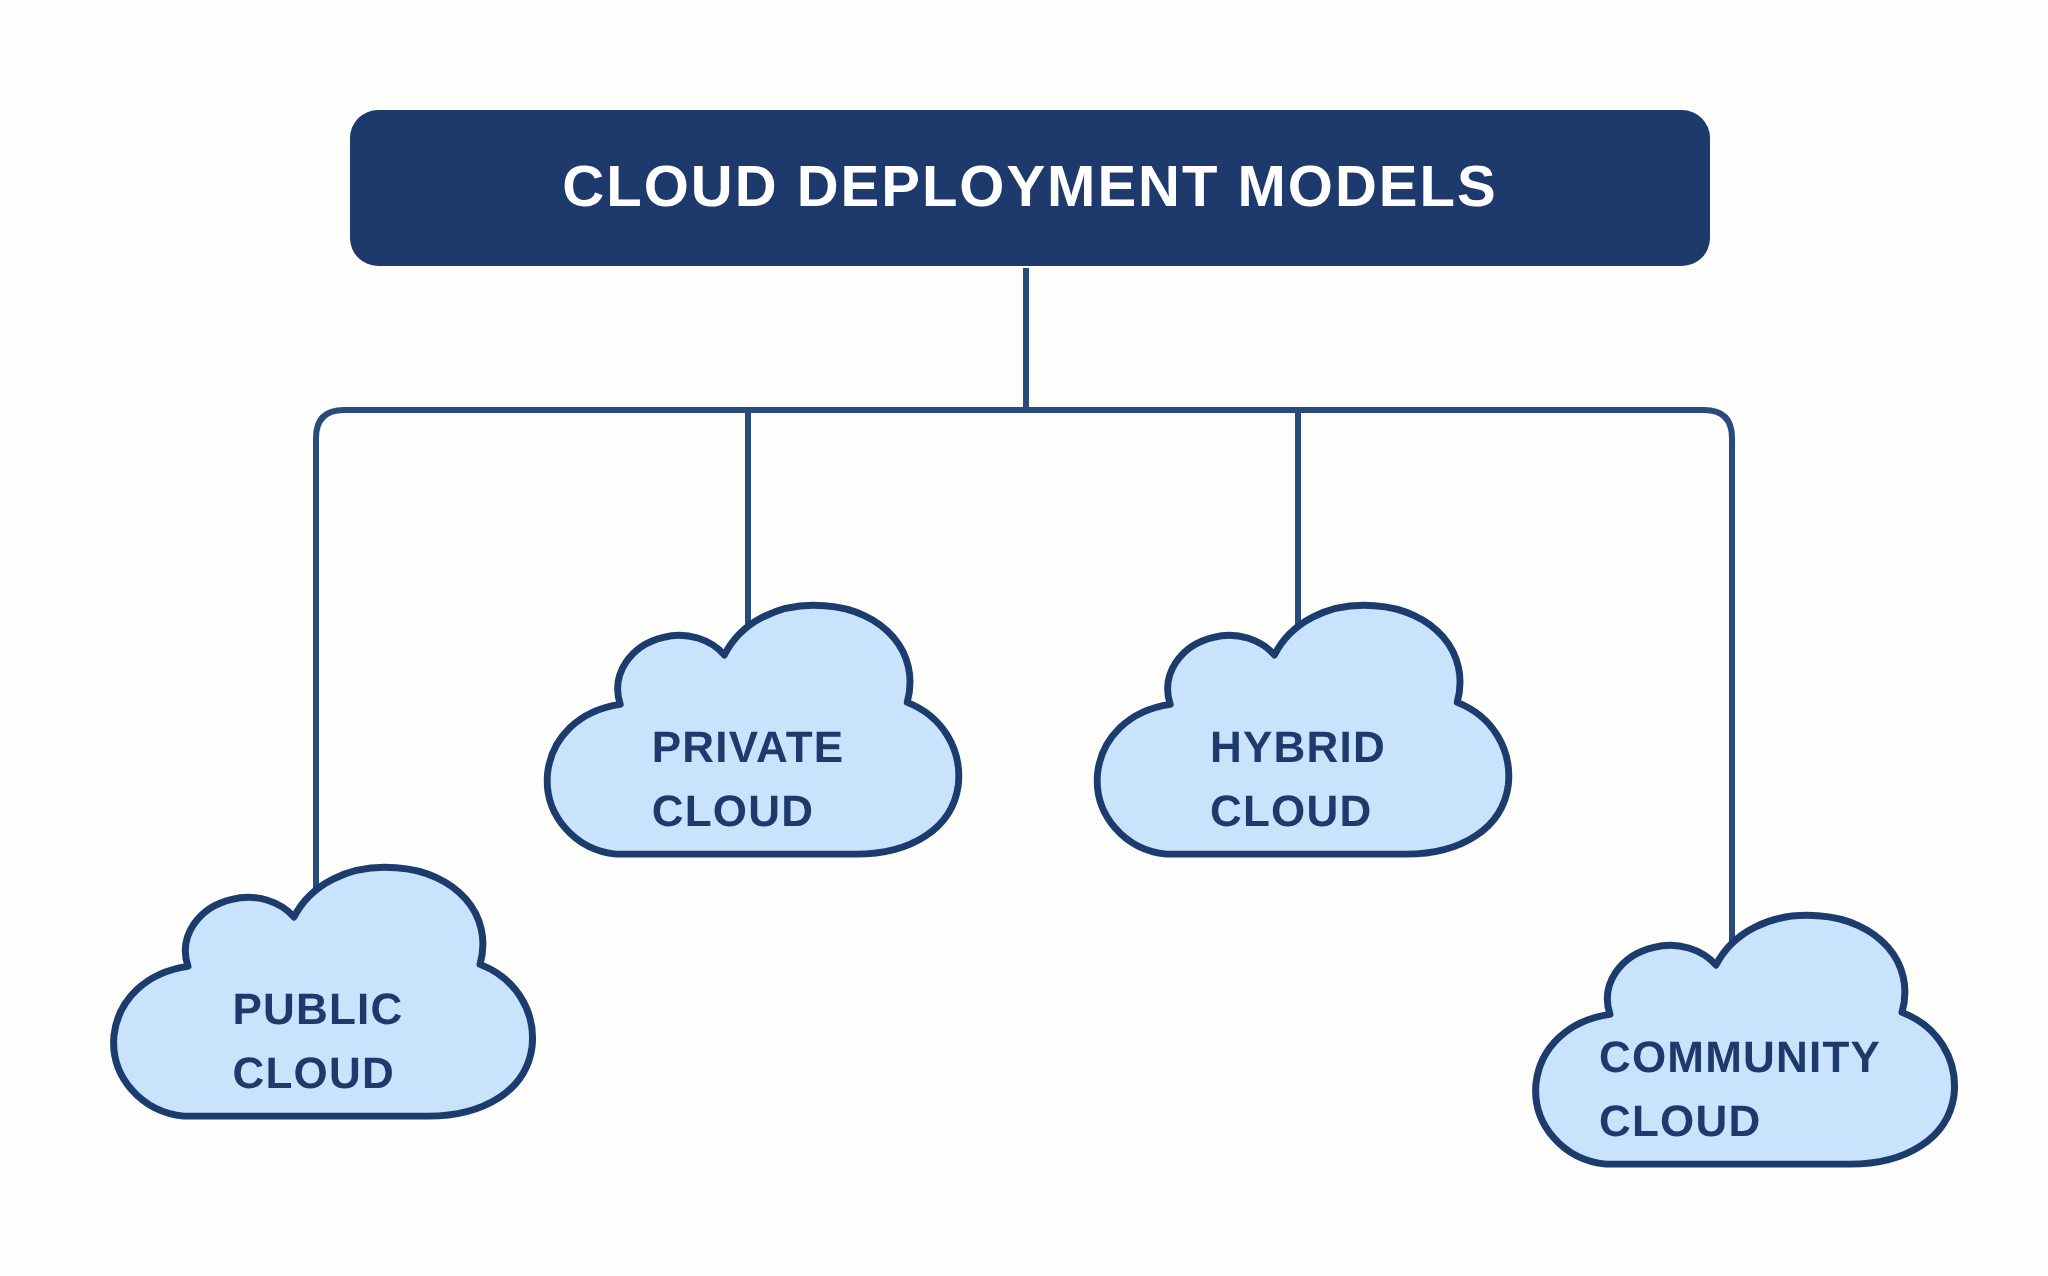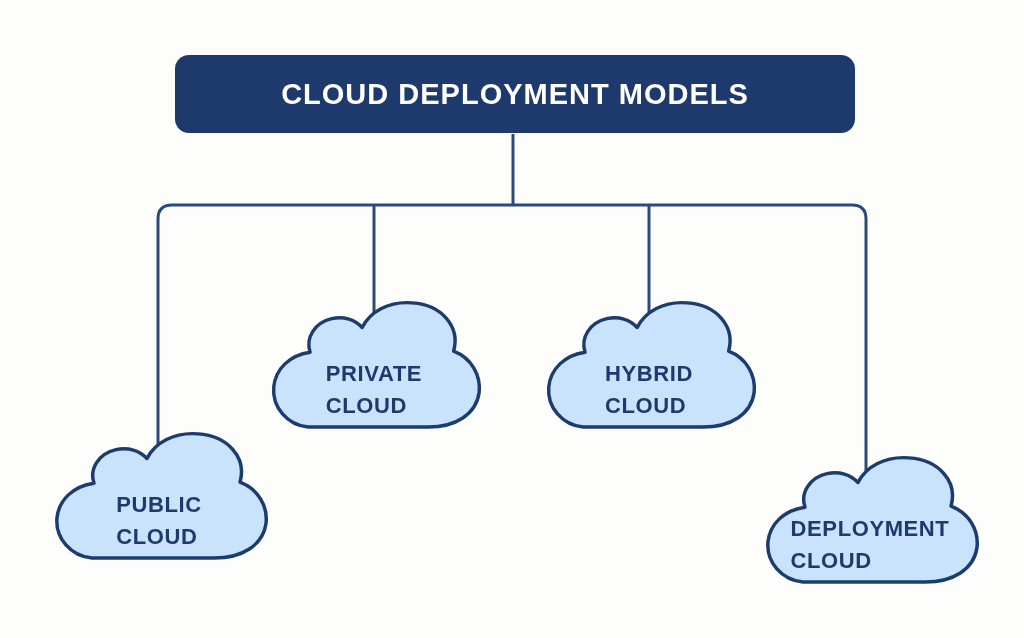--- a/index.html
+++ b/index.html
@@ -113,17 +113,17 @@
       <path d="M 48 134 L 170 134 C 198 134 219 121 222 99 C 224 81 214 64 196 57 C 203 32 184 10 154 8 C 130 6 111 17 103 33 C 96 25 84 21 72 24 C 55 28 45 43 50 58 C 29 61 15 75 13 93 C 11 114 27 132 48 134 Z"></path>
     </svg>
     <div class="cloud-label">HYBRID
 CLOUD</div>
   </div>
 
   <div class="cloud cloud-community">
     <svg viewBox="0 0 230 140" preserveAspectRatio="none">
       <path d="M 48 134 L 170 134 C 198 134 219 121 222 99 C 224 81 214 64 196 57 C 203 32 184 10 154 8 C 130 6 111 17 103 33 C 96 25 84 21 72 24 C 55 28 45 43 50 58 C 29 61 15 75 13 93 C 11 114 27 132 48 134 Z"></path>
     </svg>
-    <div class="cloud-label">DEPLOYMENT
+    <div class="cloud-label">COMMUNITY
 CLOUD</div>
   </div>
 
 </div>
 
 </body></html>

